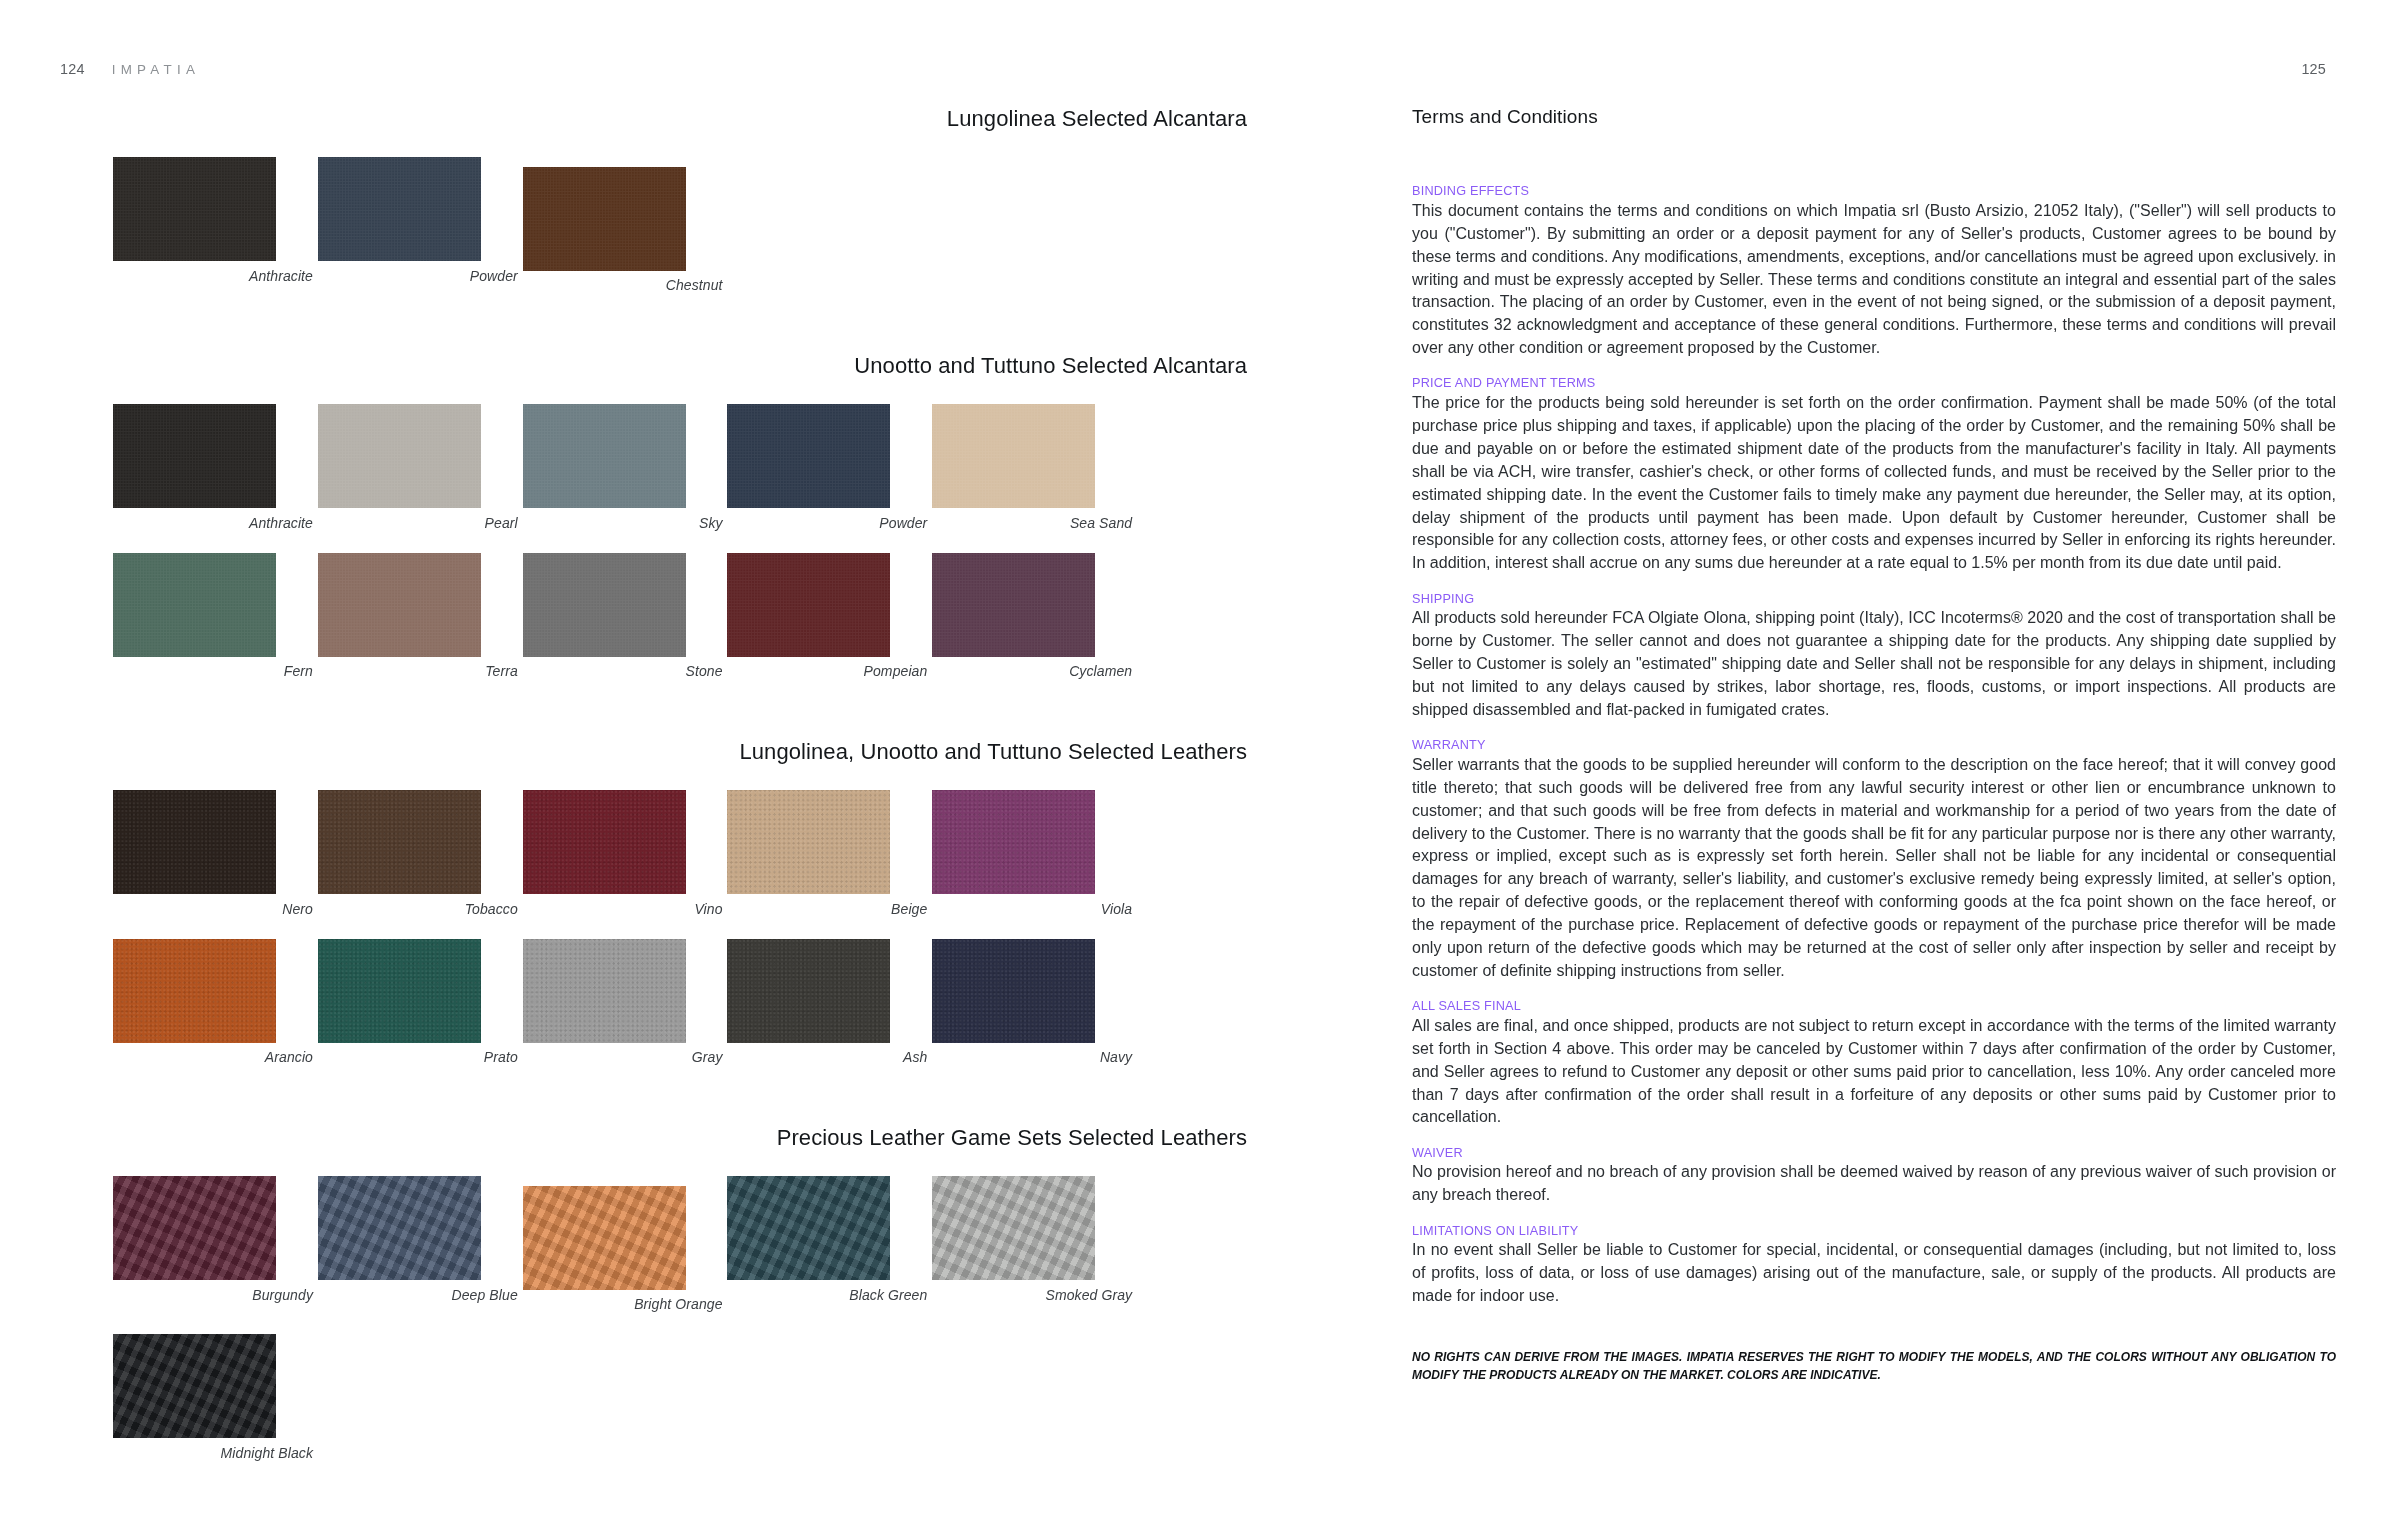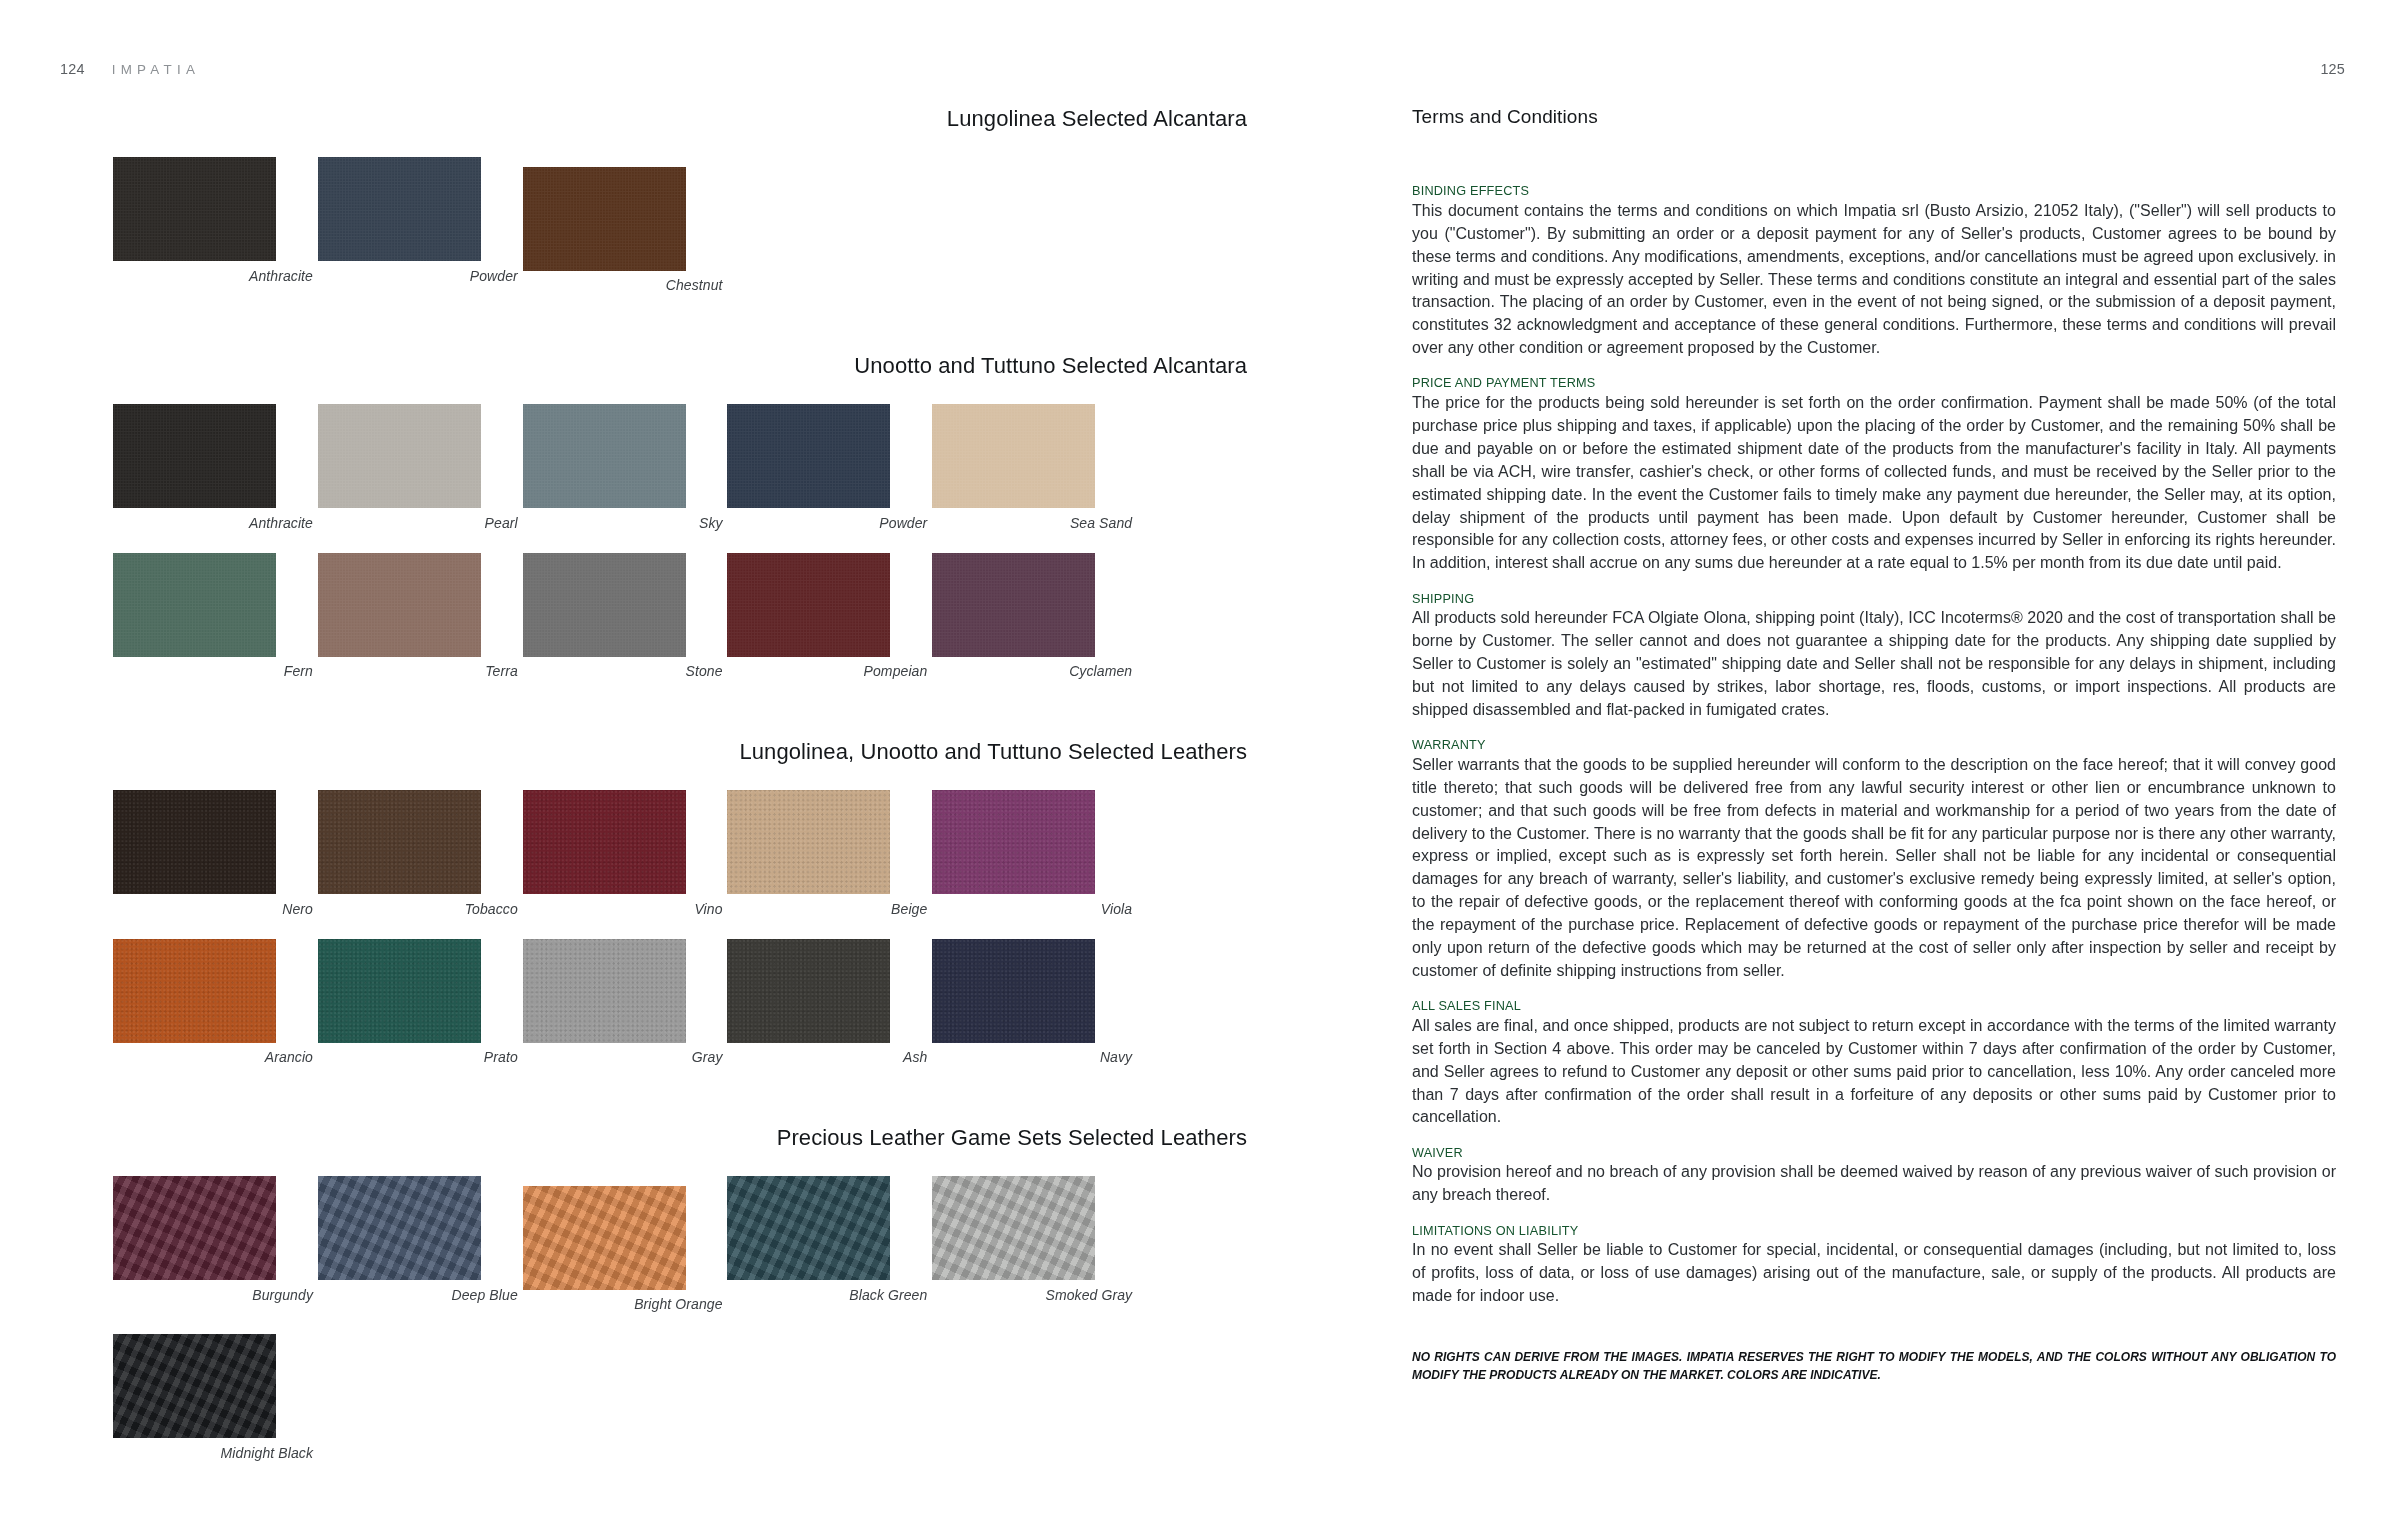--- a/index.html
+++ b/index.html
@@ -33,21 +33,21 @@
     position: absolute;
     top: 61px;
     font-size: 14.4px;
     color: #5b5f63;
     letter-spacing: 0.2px;
     display: flex;
     align-items: baseline;
     gap: 27px;
   }
   .runhead-left  { left: 60px; }
-  .runhead-right { right: 57px; }
+  .runhead-right { right: 76px; }
   .brandmark {
     font-size: 13.4px;
     letter-spacing: 5.3px;
     color: #8d9195;
     font-family: "Liberation Sans", sans-serif;
   }
 
   
   .left-body {
     position: absolute;
@@ -105,21 +105,21 @@
     font-size: 19px;
     font-weight: 400;
     color: #15181b;
     margin: 0 0 56px 0;
     letter-spacing: 0.1px;
   }
   .tc-block { margin-bottom: 16.3px; }
   .tc-head {
     font-size: 12.7px;
     font-weight: 400;
-    color: #14532d;
+    color: #8b5cf6;
     letter-spacing: 0.2px;
     margin: 0 0 1.9px 0;
   }
   .tc-para {
     font-size: 16px;
     line-height: 1.43;
     color: #2b2f33;
     text-align: justify;
     margin: 0;
     letter-spacing: 0.02px;

